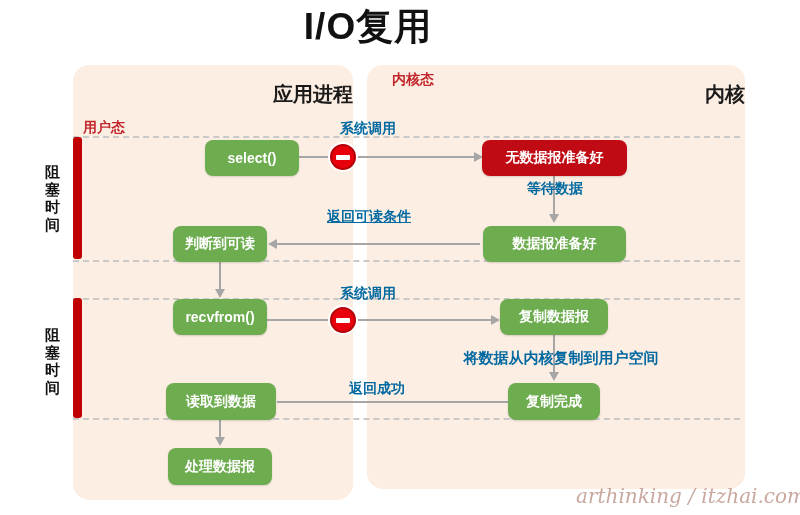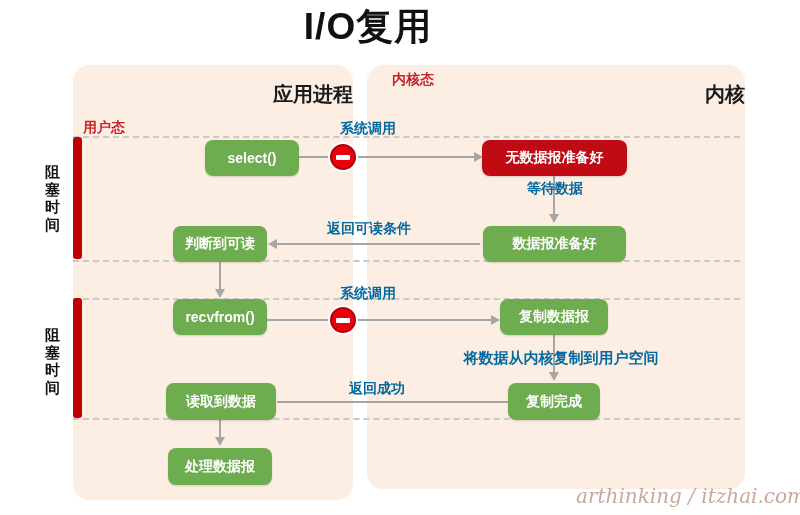--- a/index.html
+++ b/index.html
@@ -77,21 +77,21 @@
              background:#e8000d; border:2px solid #b50008; box-shadow:0 0 0 2px #fff;
              display:flex; align-items:center; justify-content:center; }
   .noentry .minus { width:14px; height:5px; background:#fff; border-radius:1px; }
   .ne-1 { left:330px; top:144px; }
   .ne-2 { left:330px; top:307px; }
 
   .flowlabel { position:absolute; font-size:14px; font-weight:bold; color:#0369a1;
                text-align:center; white-space:nowrap; }
   .fl-syscall1 { left:310px; width:116px; top:120px; }
   .fl-wait     { left:495px; width:120px; top:180px; }
-  .fl-retread  { left:289px; width:160px; top:220px; }
+  .fl-retread  { left:289px; width:160px; top:208px;text-decoration:underline; }
   .fl-syscall2 { left:310px; width:116px; top:285px; }
   .fl-copyk2u  { left:450px; width:222px; top:349px; font-size:15px; }
   .fl-retsucc  { left:317px; width:120px; top:380px; }
 
   .watermark { position:absolute; left:576px; top:484px; font-size:20px;
                font-style:italic; font-family:"DejaVu Serif","Liberation Serif",serif;
                color:#c9a89f; white-space:nowrap; }
 </style>
 </head>
 <body>

